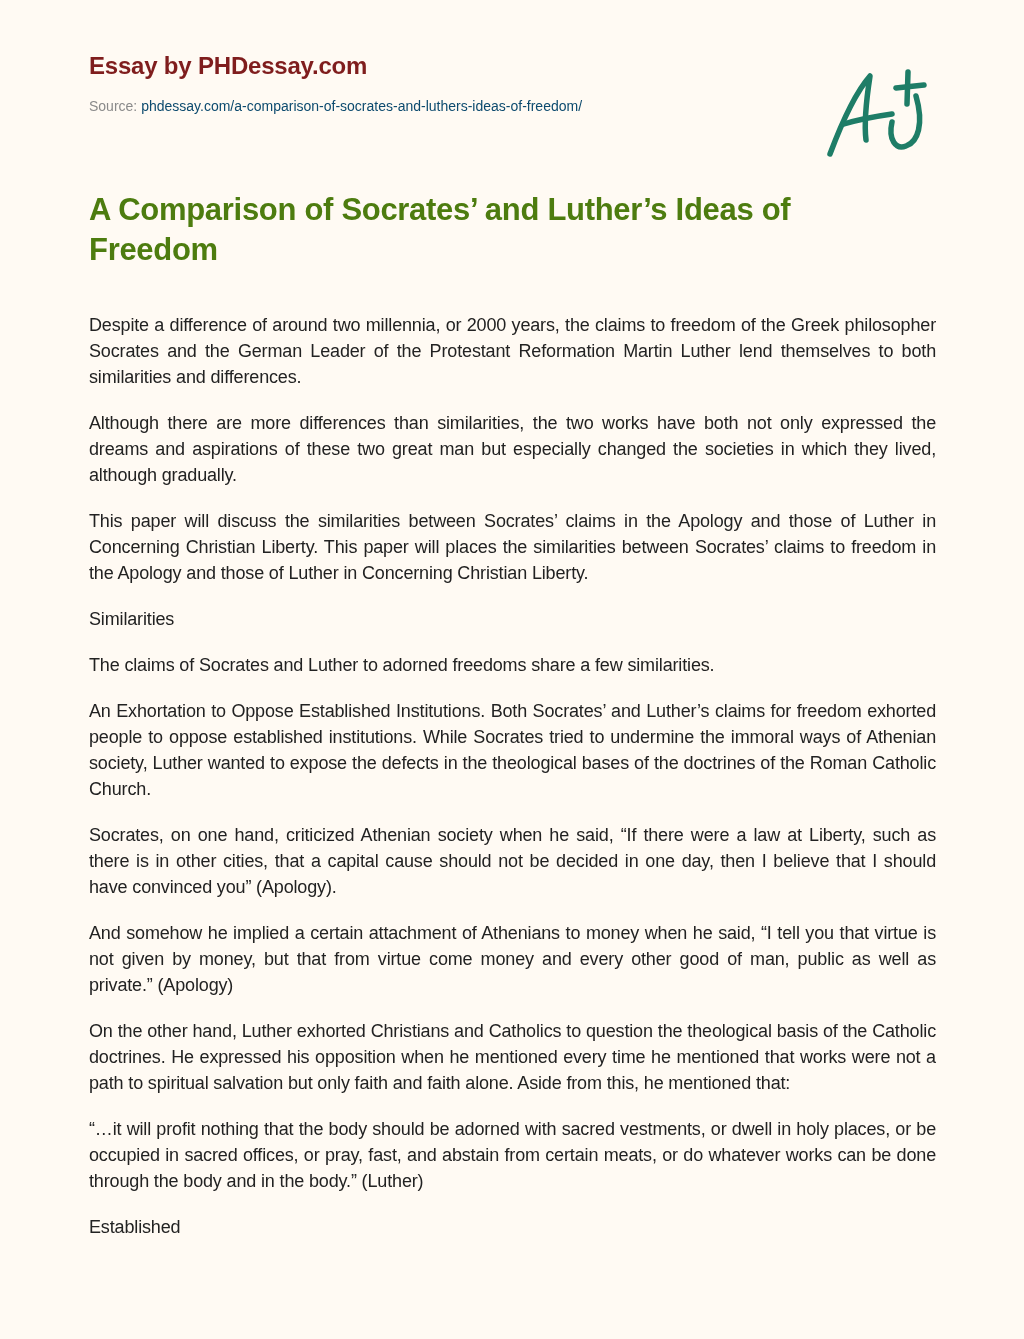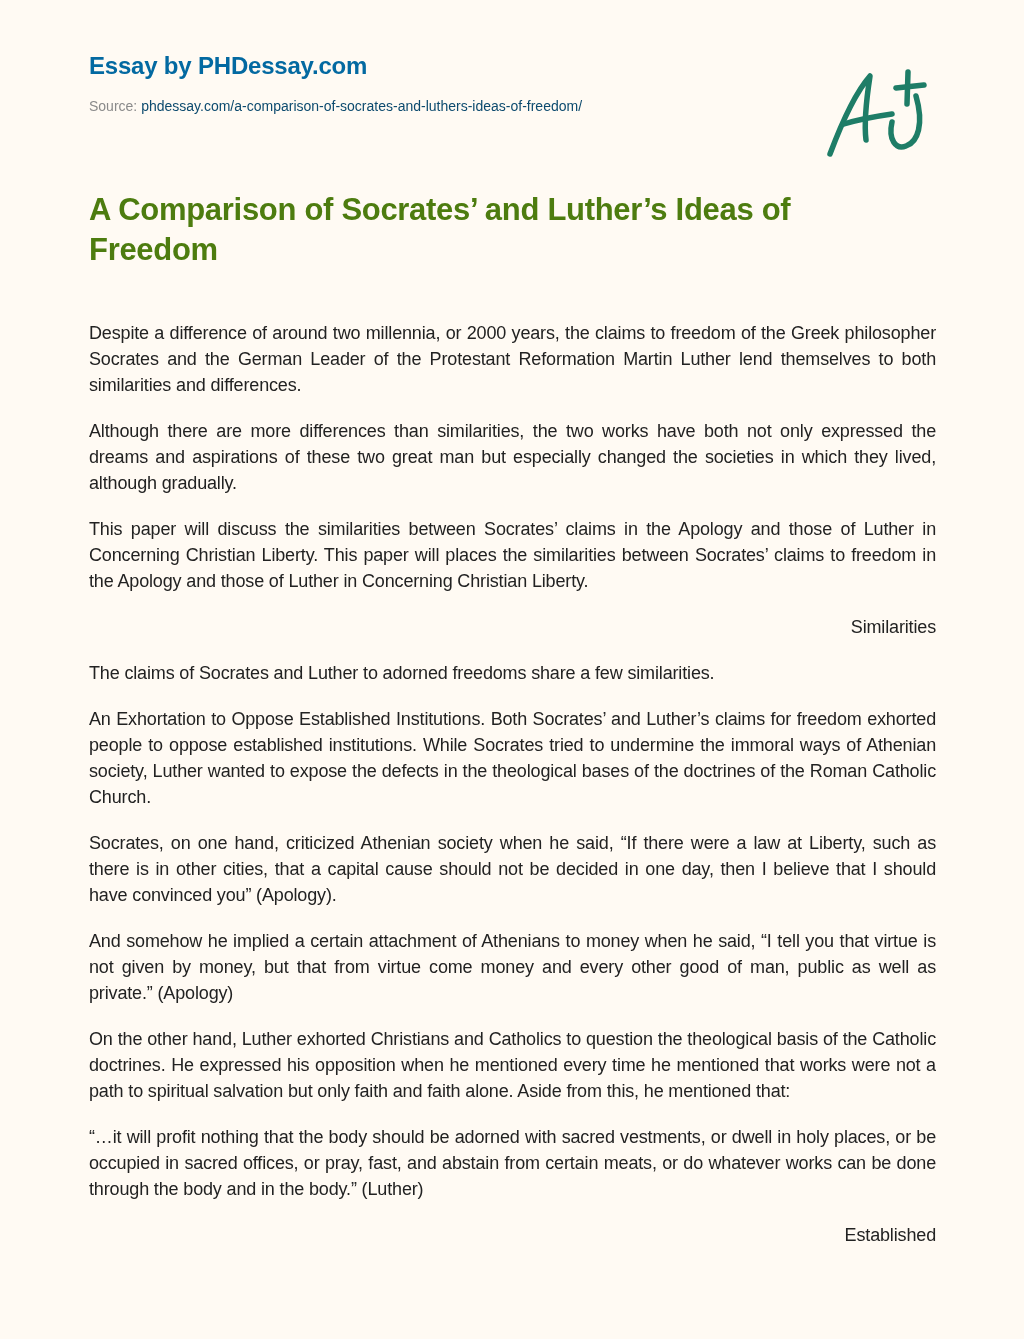--- a/index.html
+++ b/index.html
@@ -17,21 +17,21 @@
     .header {
       position: absolute;
       left: 89px;
       top: 50px;
       width: 700px;
     }
     .site-name {
       font-family: "Liberation Sans", sans-serif;
       font-weight: bold;
       font-size: 24px;
-      color: #0369a1;
+      color: #7f1d1d;
       line-height: 32px;
       letter-spacing: -0.2px;
     }
     .source-line {
       margin-top: 14px;
       font-size: 14px;
       line-height: 20px;
       color: #8a8a8a;
       white-space: nowrap;
     }
@@ -64,24 +64,23 @@
       top: 312px;
       width: 847px;
     }
     .content p {
       font-size: 18px;
       line-height: 26px;
       color: #222222;
       text-align: justify;
       margin-bottom: 20px;
       letter-spacing: -0.15px;
-      margin-top: 8px;
     }
     .content p.heading {
-      text-align: right;
+      text-align: left;
     }
   </style>
 </head>
 <body>
 
 <div class="header">
   <div class="site-name">Essay by PHDessay.com</div>
   <div class="source-line">
     <span>Source: </span><a class="source-link">phdessay.com/a-comparison-of-socrates-and-luthers-ideas-of-freedom/</a>
   </div>

